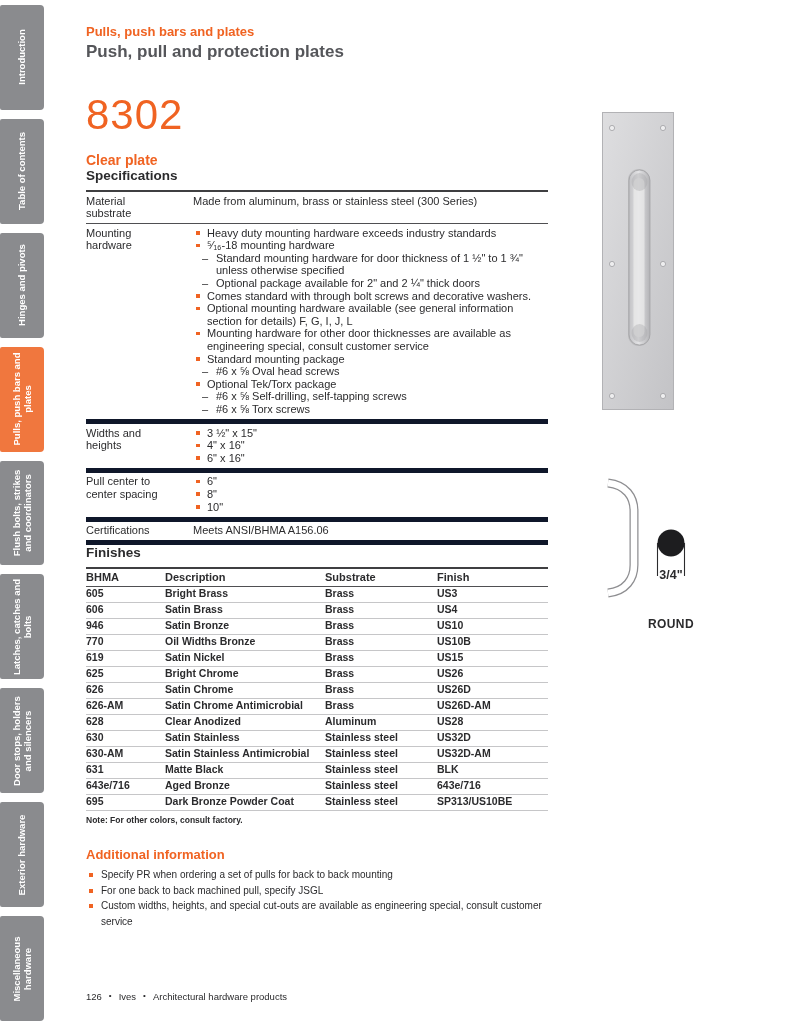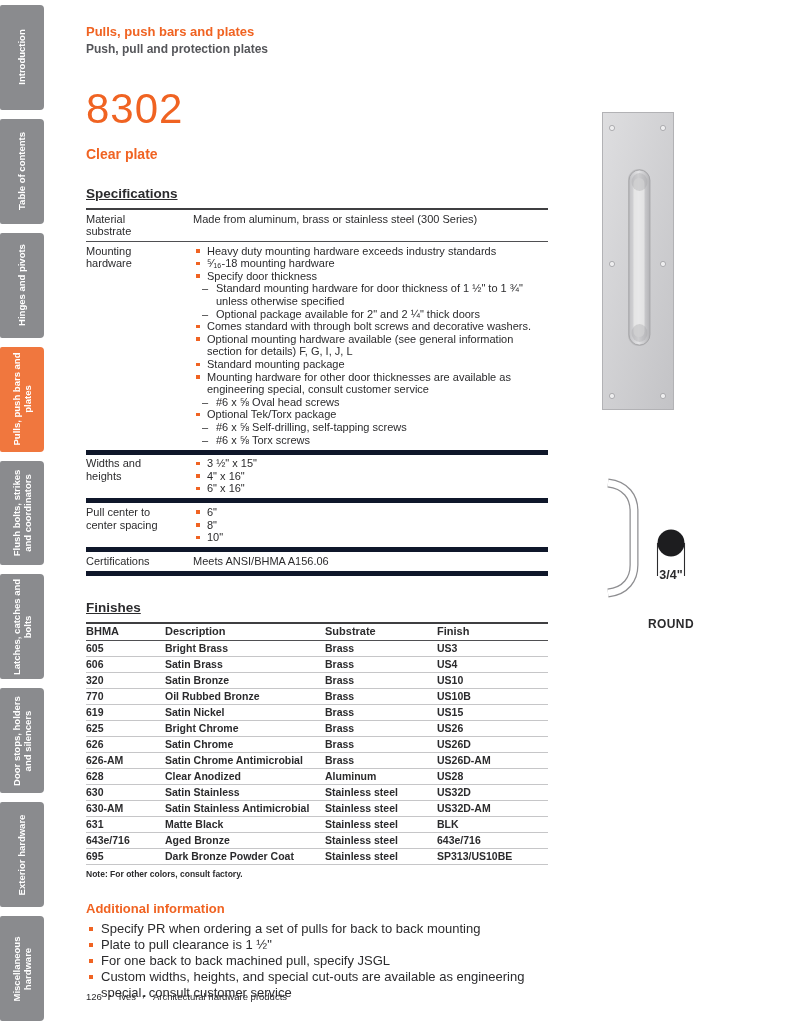--- a/index.html
+++ b/index.html
@@ -26,25 +26,25 @@
   .tab-label {
     position:absolute; left:50%; top:50%; width:106px;
     transform:translate(-50%,-50%) rotate(-90deg);
     text-align:center; color:#fff; font-size:9.5px; font-weight:700; line-height:1.2;
   }
 
   
   .main { position:absolute; left:86px; top:24px; width:468px; }
 
   .eyebrow   { color:var(--accent,#f06322); font-size:13px; font-weight:700; }
-  .subtitle  { color:var(--subtitle,#55565a); font-size:12px; font-weight:700; margin-top:3px; }
+  .subtitle  { color:var(--subtitle,#55565a); font-size:17px; font-weight:700; margin-top:3px; }
   .prod-num  { color:var(--accent,#f06322); font-size:42px; font-weight:400; letter-spacing:1px; margin-top:32px; line-height:1; }
   .prod-name { color:var(--accent,#f06322); font-size:14px; font-weight:700; margin-top:16px; }
 
-  .sec-heading { font-size:13.5px; font-weight:700; color:#2b2b2d; margin-top:24px; margin-bottom:7px;text-decoration:underline; }
+  .sec-heading { font-size:13.5px; font-weight:700; color:#2b2b2d; margin-bottom:7px; }
 
   
   .spec-table { width:462px; border-top:2px solid var(--rule-dark,#3f3f41); }
   .spec-row   { display:flex; border-bottom:5px solid #0f172a; padding:2.5px 0 3.5px; font-size:11px; line-height:12.6px; }
   .spec-row:first-child { border-bottom:1.5px solid #4f4f52; }
   .spec-label { width:107px; flex:none; padding-right:20px; }
   .spec-value { flex:1; }
   ul.items { list-style:none; }
   .spec-item, .add-item { position:relative; }
   .spec-item { padding-left:14px; }
@@ -61,21 +61,21 @@
   .fin-row.header { border-top:2px solid var(--rule-dark,#3f3f41); border-bottom:1.5px solid #4f4f52; font-size:11px; padding:2.5px 0; }
   .fin-row span:nth-child(1){ width:79px; }
   .fin-row span:nth-child(2){ width:160px; }
   .fin-row span:nth-child(3){ width:112px; }
   .fin-row span:nth-child(4){ flex:1; }
   .fin-note { font-size:8.5px; font-weight:700; margin-top:4px; }
 
   
   .add-heading { color:var(--accent,#f06322); font-size:13px; font-weight:700; margin-top:22px; margin-bottom:5px; }
   ul.add-list  { list-style:none; width:485px; }
-  .add-item { padding-left:15px; font-size:13px; line-height:15.8px; }
+  .add-item { padding-left:15px; font-size:10px; line-height:15.8px; }
   .add-item::before {
     content:""; position:absolute; left:3px; top:6px;
     width:4px; height:4px; background:var(--accent,#f06322);
   }
 
   
   .footer { position:absolute; left:86px; top:991px; font-size:9.5px; display:flex; gap:7px; align-items:center; }
   .footer .dot { font-size:8px; position:relative; top:-1px; }
 
   
@@ -144,40 +144,37 @@
       <div class="spec-value">
         <div class="spec-text"></div>
         <ul class="items">
 
         <li class="spec-item" data-type="main">
             <span>Heavy duty mounting hardware exceeds industry standards</span>
           </li>
             <li class="spec-item" data-type="main">
             <span>⁵⁄₁₆-18 mounting hardware</span>
           </li>
-            <li class="spec-item" data-type="main">
-            <span>Specify door thickness</span>
-          </li>
             <li class="spec-item" data-type="sub">
             <span>Standard mounting hardware for door thickness of 1 ½" to 1 ¾" unless otherwise specified</span>
           </li>
             <li class="spec-item" data-type="sub">
             <span>Optional package available for 2" and 2 ¼" thick doors</span>
           </li>
             <li class="spec-item" data-type="main">
             <span>Comes standard with through bolt screws and decorative washers.</span>
           </li>
             <li class="spec-item" data-type="main">
             <span>Optional mounting hardware available (see general information section for details) F, G, I, J, L</span>
           </li>
             <li class="spec-item" data-type="main">
+            <span>Mounting hardware for other door thicknesses are available as engineering special, consult customer service</span>
+          </li>
+            <li class="spec-item" data-type="main">
             <span>Standard mounting package</span>
-          </li>
-            <li class="spec-item" data-type="main">
-            <span>Mounting hardware for other door thicknesses are available as engineering special, consult customer service</span>
           </li>
             <li class="spec-item" data-type="sub">
             <span>#6 x ⅝ Oval head screws</span>
           </li>
             <li class="spec-item" data-type="main">
             <span>Optional Tek/Torx package</span>
           </li>
             <li class="spec-item" data-type="sub">
             <span>#6 x ⅝ Self-drilling, self-tapping screws</span>
           </li>
@@ -252,28 +249,28 @@
         <span>Brass</span>
         <span>US3</span>
       </div>
         <div class="fin-row">
         <span>606</span>
         <span>Satin Brass</span>
         <span>Brass</span>
         <span>US4</span>
       </div>
         <div class="fin-row">
-        <span>320</span>
+        <span>946</span>
         <span>Satin Bronze</span>
         <span>Brass</span>
         <span>US10</span>
       </div>
         <div class="fin-row">
         <span>770</span>
-        <span>Oil Rubbed Bronze</span>
+        <span>Oil Widths Bronze</span>
         <span>Brass</span>
         <span>US10B</span>
       </div>
         <div class="fin-row">
         <span>619</span>
         <span>Satin Nickel</span>
         <span>Brass</span>
         <span>US15</span>
       </div>
         <div class="fin-row">
@@ -332,23 +329,20 @@
       </div>
       </div>
   </div>
   <div class="fin-note">Note: For other colors, consult factory.</div>
 
   <div class="add-heading">Additional information</div>
   <ul class="add-list">
 
   <li class="add-item">
       <span>Specify PR when ordering a set of pulls for back to back mounting</span>
-    </li>
-      <li class="add-item">
-      <span>Plate to pull clearance is 1 ½"</span>
     </li>
       <li class="add-item">
       <span>For one back to back machined pull, specify JSGL</span>
     </li>
       <li class="add-item">
       <span>Custom widths, heights, and special cut-outs are available as engineering special, consult customer service</span>
     </li>
     </ul>
 
 </main>

